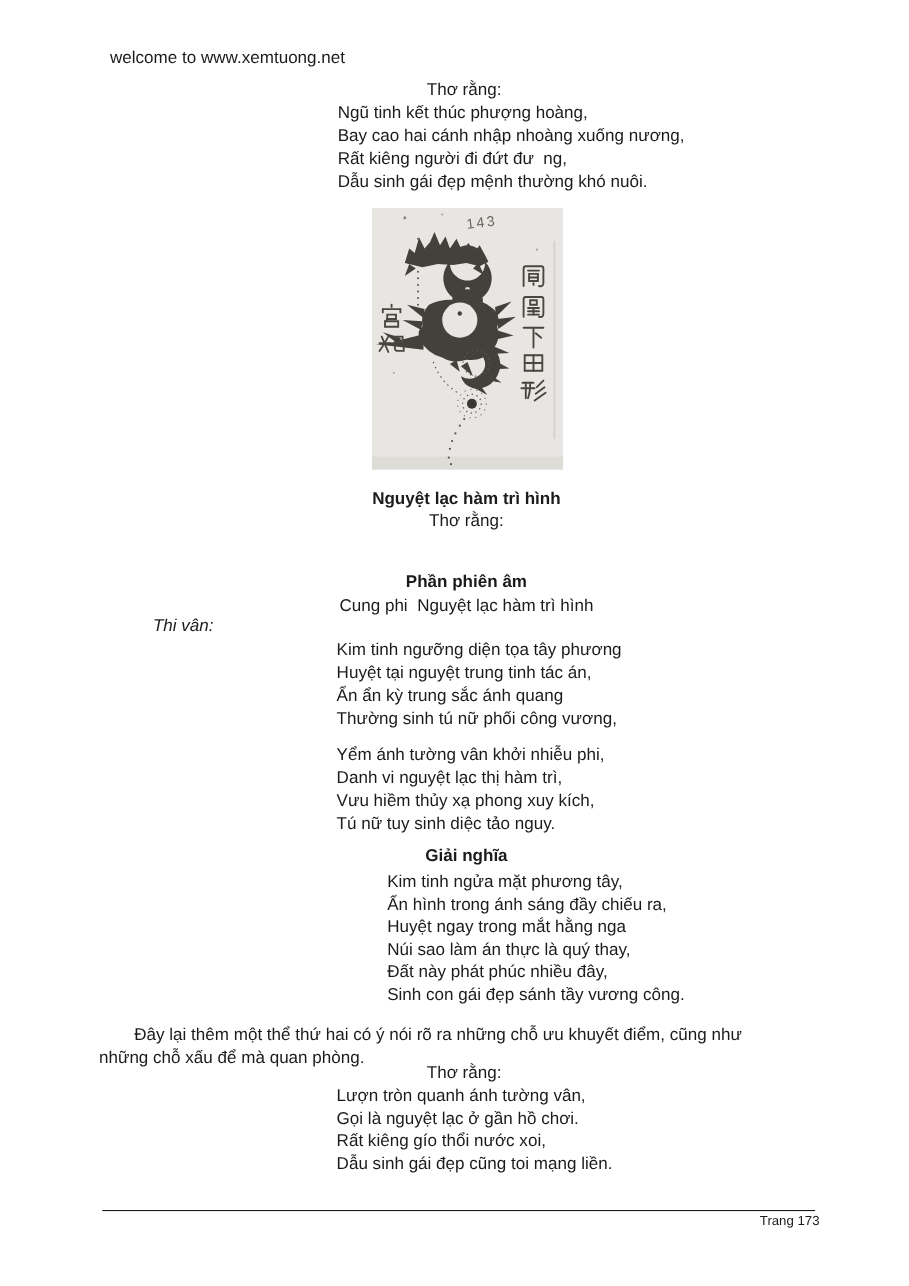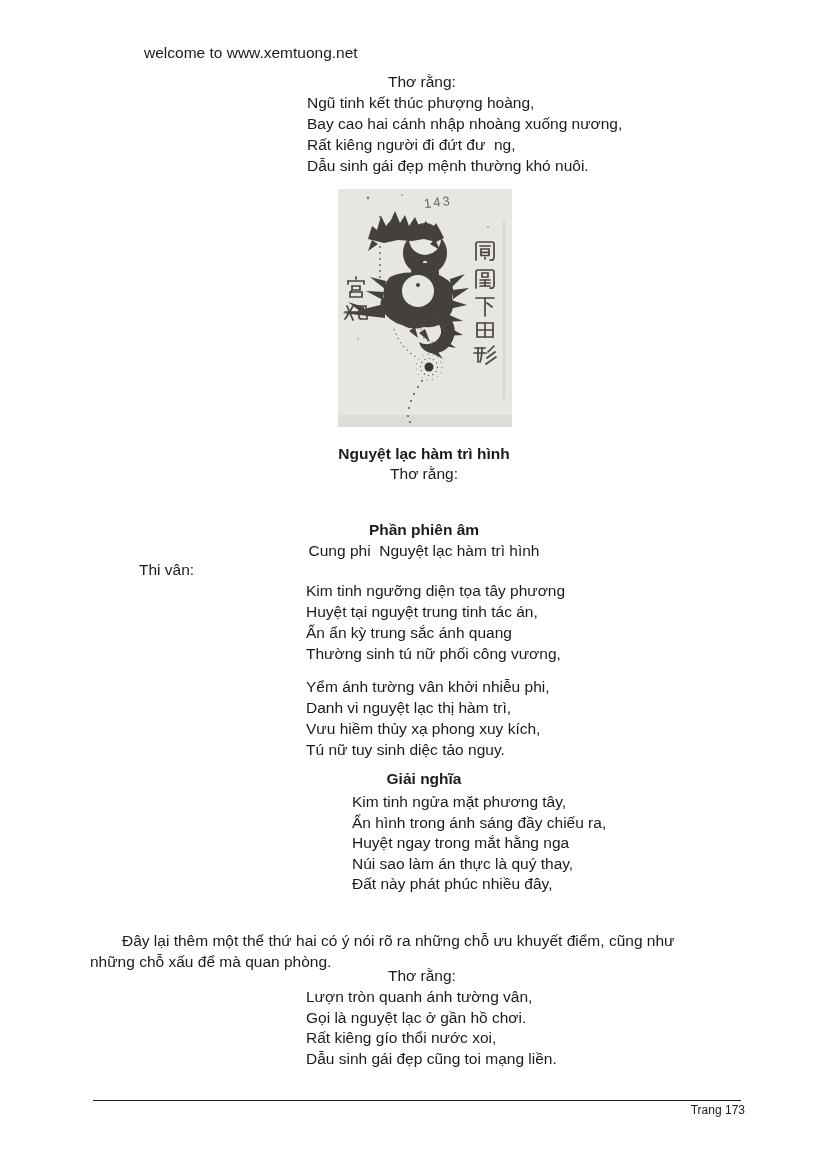--- a/index.html
+++ b/index.html
@@ -28,21 +28,21 @@
   .footer-rule{left:93px;top:1100px;width:648px;height:1px;background:#1b1b1b;}
   .footer-page{right:81px;top:1103px;font-size:12px;}
   .figure{left:338px;top:189px;width:174px;height:238px;}
   .visually-hidden{position:absolute;width:1px;height:1px;overflow:hidden;clip:rect(0 0 0 0);white-space:nowrap;}
 </style>
 </head>
 <body>
 
 <div class="page">
 
-  <div class="abs" style="left:100px;top:44px;margin-left:44px;">welcome to www.xemtuong.net</div>
+  <div class="abs" style="left:100px;top:44px;">welcome to www.xemtuong.net</div>
 
   <div id="poem1" class="abs poem" style="left:307px;top:71px;">
     <div class="line poem-heading">Thơ rằng:</div>
     <div class="line">Ngũ tinh kết thúc phượng hoàng,</div>
     <div class="line">Bay cao hai cánh nhập nhoàng xuống nương,</div>
     <div class="line">Rất kiêng người đi đứt đư  ng,</div>
     <div class="line">Dẫu sinh gái đẹp mệnh thường khó nuôi.</div>
   </div>
 
   <div class="abs figure">
@@ -198,21 +198,21 @@
   <div id="title-block" class="abs centered" style="top:444px;">
     <div class="line bold">Nguyệt lạc hàm trì hình</div>
     <div class="line">Thơ rằng:</div>
   </div>
 
   <div id="phienam-head" class="abs centered" style="top:519px;">
     <div class="line bold">Phần phiên âm</div>
     <div class="line">Cung phi  Nguyệt lạc hàm trì hình</div>
   </div>
 
-  <div class="abs" style="left:139px;top:561px;">Thi vân:</div>
+  <div class="abs" style="left:139px;top:561px;font-style:italic;">Thi vân:</div>
 
   <div id="stanza1" class="abs poem" style="left:306px;top:580px;">
     <div class="line">Kim tinh ngưỡng diện tọa tây phương</div>
     <div class="line">Huyệt tại nguyệt trung tinh tác án,</div>
     <div class="line">Ẩn ẩn kỳ trung sắc ánh quang</div>
     <div class="line">Thường sinh tú nữ phối công vương,</div>
   </div>
 
   <div id="stanza2" class="abs poem" style="left:306px;top:676px;">
     <div class="line">Yểm ánh tường vân khởi nhiễu phi,</div>
@@ -222,20 +222,21 @@
   </div>
 
   <div class="abs centered bold" style="top:770px;">Giải nghĩa</div>
 
   <div id="giainghia-lines" class="abs poem" style="left:306px;top:792px;margin-left:46px;">
     <div class="line">Kim tinh ngửa mặt phương tây,</div>
     <div class="line">Ẩn hình trong ánh sáng đầy chiếu ra,</div>
     <div class="line">Huyệt ngay trong mắt hằng nga</div>
     <div class="line">Núi sao làm án thực là quý thay,</div>
     <div class="line">Đất này phát phúc nhiều đây,</div>
+    <div class="line">Sinh con gái đẹp sánh tầy vương công.</div>
   </div>
 
   <div id="paragraph" class="abs" style="left:90px;top:906px;margin-top:25px;">
     <div class="line indent">Đây lại thêm một thể thứ hai có ý nói rõ ra những chỗ ưu khuyết điểm, cũng như</div>
     <div class="line">những chỗ xấu để mà quan phòng.</div>
   </div>
 
   <div id="poem2" class="abs poem" style="left:306px;top:966px;">
     <div class="line poem-heading">Thơ rằng:</div>
     <div class="line">Lượn tròn quanh ánh tường vân,</div>

